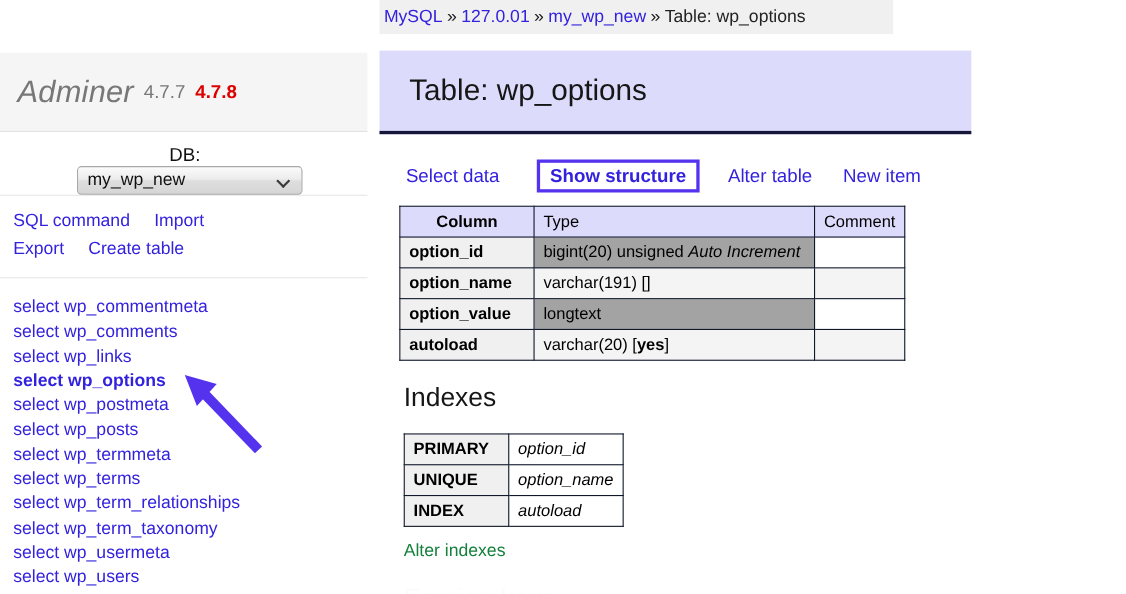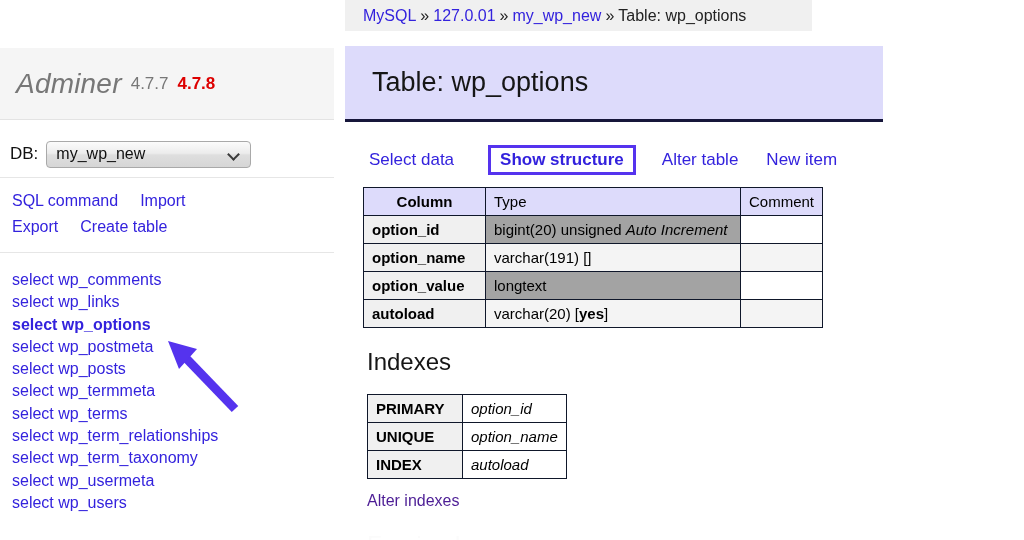--- a/index.html
+++ b/index.html
@@ -20,21 +20,21 @@
   
   #breadcrumb {
     position: absolute;
     left: 345px;
     top: 0;
     width: 467px;
     height: 31px;
     background: #f0f0f0;
     display: flex;
     align-items: center;
-    padding-left: 18px;
+    padding-left: 4px;
     box-sizing: border-box;
     font-size: 16px;
     white-space: nowrap;
   }
   #breadcrumb a {
     color: #3322dd;
     text-decoration: none;
   }
   #breadcrumb .sep {
     color: #222;
@@ -89,20 +89,21 @@
     position: absolute;
     left: 0;
     top: 131px;
     width: 334px;
     height: 47px;
     display: flex;
     align-items: center;
     padding-left: 10px;
     box-sizing: border-box;
     border-bottom: 1px solid #e6e6e6;
+    flex-direction: column;
   }
   #db-label {
     font-size: 17px;
     color: #111;
     margin-right: 8px;
   }
   #db-select {
     width: 205px;
     height: 27px;
     border: 1px solid #a9a9a9;
@@ -294,21 +295,21 @@
     font-style: italic;
     white-space: nowrap;
     width: 84px;
   }
 
   #alter-indexes {
     position: absolute;
     left: 367px;
     top: 492px;
     font-size: 16px;
-    color: #4c1d95;
+    color: #15803d;
     text-decoration: none;
   }
 
   #next-heading {
     position: absolute;
     left: 367px;
     top: 531px;
     margin: 0;
     font-size: 24px;
     font-weight: normal;
@@ -355,20 +356,21 @@
     </div>
   </div>
 
   <div id="action-links">
     <a href="#">SQL command</a><a href="#">Import</a><br>
     <a href="#">Export</a><a href="#">Create table</a>
   </div>
   <div id="links-divider"></div>
 
   <div id="table-list">
+      <div class="tl-row"><a href="#">select</a><a href="#"> wp_commentmeta</a></div>
       <div class="tl-row"><a href="#">select</a><a href="#"> wp_comments</a></div>
       <div class="tl-row"><a href="#">select</a><a href="#"> wp_links</a></div>
       <div class="tl-row active"><a href="#">select</a><a href="#"> wp_options</a></div>
       <div class="tl-row"><a href="#">select</a><a href="#"> wp_postmeta</a></div>
       <div class="tl-row"><a href="#">select</a><a href="#"> wp_posts</a></div>
       <div class="tl-row"><a href="#">select</a><a href="#"> wp_termmeta</a></div>
       <div class="tl-row"><a href="#">select</a><a href="#"> wp_terms</a></div>
       <div class="tl-row"><a href="#">select</a><a href="#"> wp_term_relationships</a></div>
       <div class="tl-row"><a href="#">select</a><a href="#"> wp_term_taxonomy</a></div>
       <div class="tl-row"><a href="#">select</a><a href="#"> wp_usermeta</a></div>

